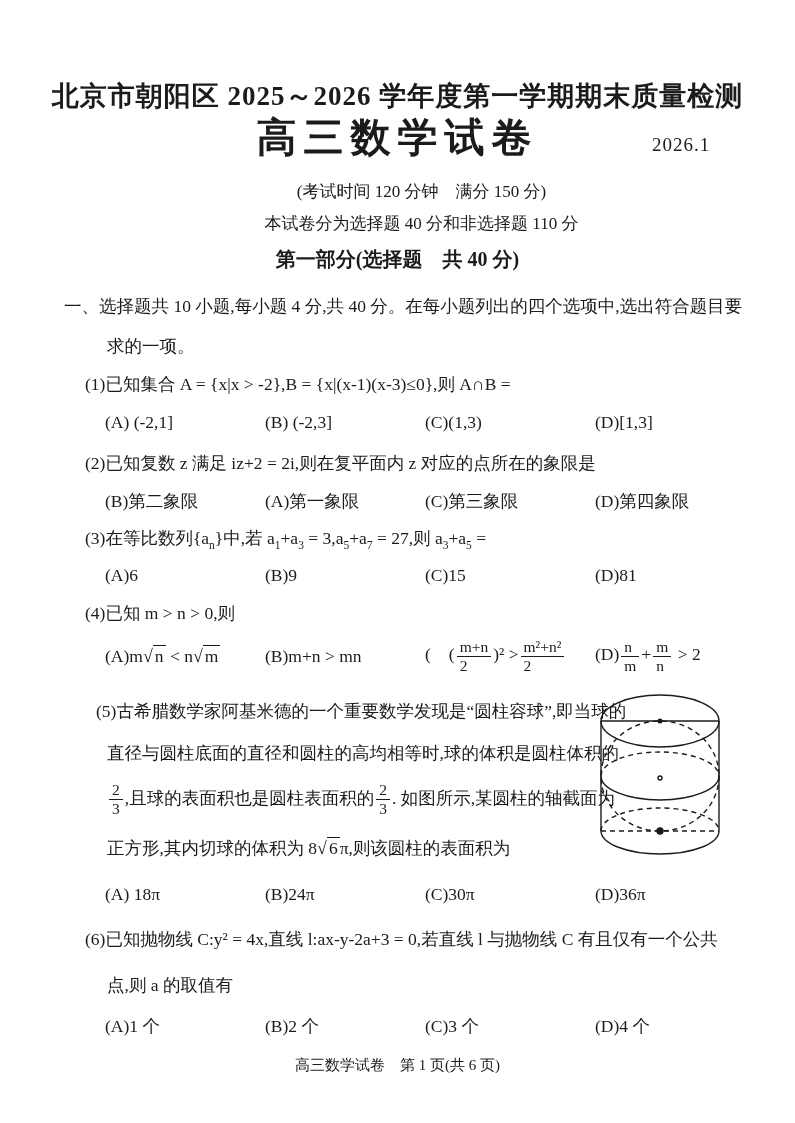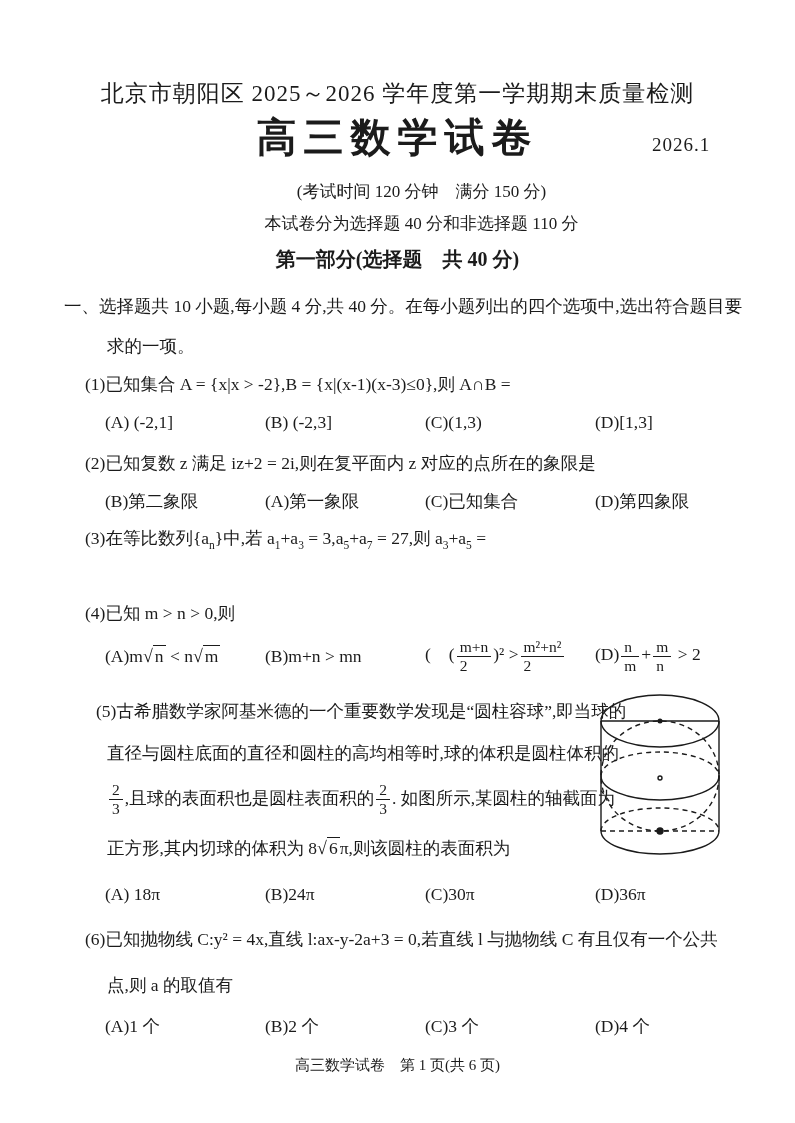--- a/index.html
+++ b/index.html
@@ -3,21 +3,21 @@
 <meta charset="utf-8">
 <style>
   html,body{margin:0;padding:0;background:#ffffff;}
   .page{
     position:relative;width:795px;height:1123px;background:#ffffff;
     font-family:"Liberation Serif","DejaVu Serif",serif;color:#1b1b1b;overflow:hidden;
   }
   .center{position:absolute;left:0;width:100%;text-align:center;}
   .line{position:absolute;font-size:17.5px;line-height:1.35;}
   .bold{font-weight:normal;}
-  .hdr1{font-size:23px;font-weight:normal;letter-spacing:1px;}
+  .hdr1{font-size:27px;font-weight:bold;letter-spacing:1px;}
   .title-row{position:absolute;left:0;top:110px;width:100%;text-align:center;height:56px;}
   .big-title{font-size:40px;font-weight:bold;letter-spacing:7px;}
   .date{position:absolute;left:652px;top:24px;font-size:19px;letter-spacing:1px;}
   .info{font-size:17px;padding-left:24px;}
   .part{font-size:20px;font-weight:bold;}
   .opts{
     position:absolute;left:105px;width:620px;display:grid;
     grid-template-columns:160px 160px 170px 1fr;font-size:17.5px;
   }
   .opts.tall{height:52px;align-items:center;}
@@ -56,25 +56,31 @@
     <span>(A) (-2,1]</span>
     <span>(B) (-2,3]</span>
     <span>(C)(1,3)</span>
     <span>(D)[1,3]</span>
   </div>
 
   <div class="line" style="left:85px;top:452px">(2)已知复数 z 满足 iz+2 = 2i,则在复平面内 z 对应的点所在的象限是</div>
   <div class="opts" style="top:489px">
     <span>(B)第二象限</span>
     <span>(A)第一象限</span>
-    <span>(C)已知集合</span>
+    <span>(C)第三象限</span>
     <span>(D)第四象限</span>
   </div>
 
   <div class="line" style="left:85px;top:527px"><span>(3)在等比数列{a</span><sub>n</sub><span>}中,若 a</span><sub>1</sub><span>+a</span><sub>3</sub><span> = 3,a</span><sub>5</sub><span>+a</span><sub>7</sub><span> = 27,则 a</span><sub>3</sub><span>+a</span><sub>5</sub><span> =</span></div>
+  <div class="opts" style="top:565px">
+    <span>(A)6</span>
+    <span>(B)9</span>
+    <span>(C)15</span>
+    <span>(D)81</span>
+  </div>
 
   <div class="line" style="left:85px;top:602px">(4)已知 m &gt; n &gt; 0,则</div>
   <div class="opts tall" style="top:630px">
     <span><span>(A)m</span><span class="rsign">√</span><span class="rrad">n</span><span> &lt; n</span><span class="rsign">√</span><span class="rrad">m</span></span>
     <span>(B)m+n &gt; mn</span>
     <span><span>(</span><span class="gapL">(</span><span class="frac"><span class="fn">m+n</span><span class="fd">2</span></span><span>)² &gt;</span><span class="frac"><span class="fn">m²+n²</span><span class="fd">2</span></span></span>
     <span><span>(D)</span><span class="frac"><span class="fn">n</span><span class="fd">m</span></span><span>+</span><span class="frac"><span class="fn">m</span><span class="fd">n</span></span><span> &gt; 2</span></span>
   </div>
 
   <div class="line" style="left:96px;top:700px">(5)古希腊数学家阿基米德的一个重要数学发现是“圆柱容球”,即当球的</div>

